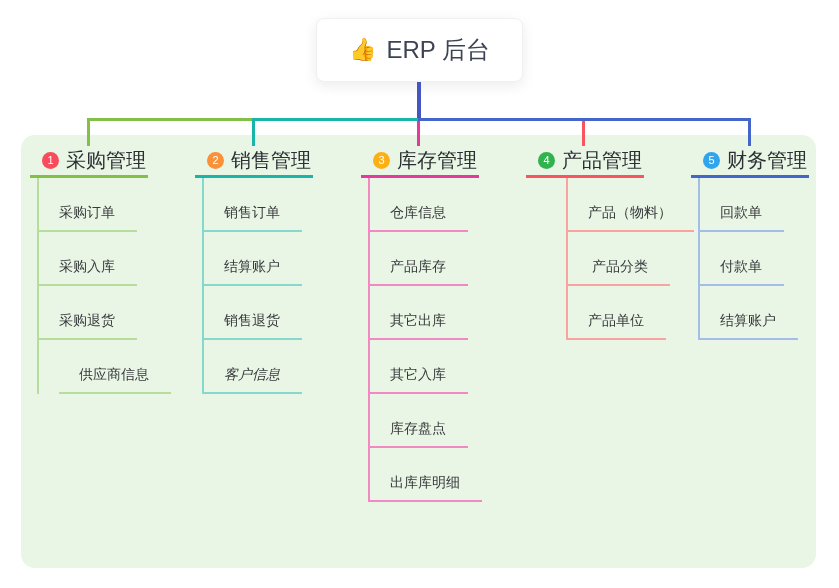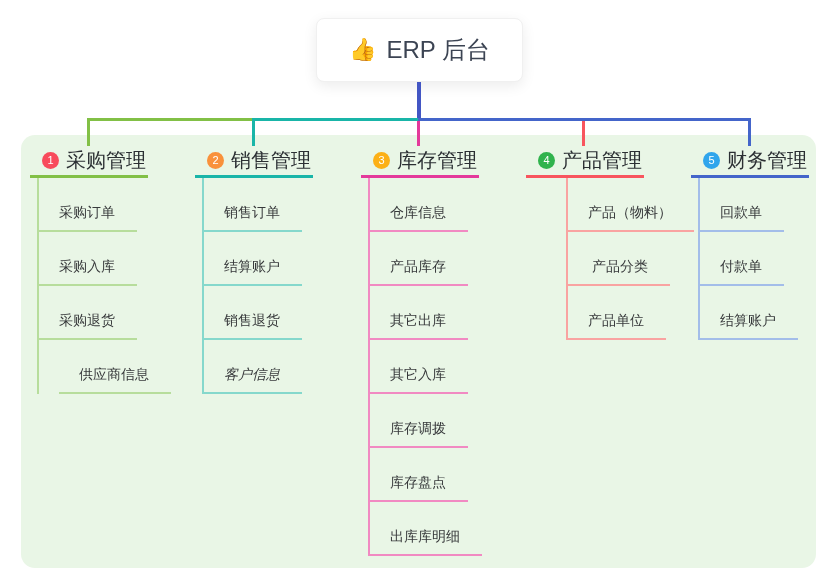--- a/index.html
+++ b/index.html
@@ -118,23 +118,20 @@
       <div class="child">
         <span class="child-label" style="border-bottom-color: rgb(241, 138, 194);">产品库存</span>
       </div>
       <div class="child">
         <span class="child-label" style="border-bottom-color: rgb(241, 138, 194);">其它出库</span>
       </div>
       <div class="child">
         <span class="child-label" style="border-bottom-color: rgb(241, 138, 194);">其它入库</span>
       </div>
       <div class="child">
-        <span class="child-label" style="border-bottom-color: rgb(241, 138, 194);">库存调拨</span>
-      </div>
-      <div class="child">
         <span class="child-label" style="border-bottom-color: rgb(241, 138, 194);">库存盘点</span>
       </div>
       <div class="child">
         <span class="child-label" style="border-bottom-color: rgb(241, 138, 194);">出库库明细</span>
       </div>
     </div>
   </div>
 
   <div class="branch" style="left:526px;">
     <div class="branch-header" style="border-bottom-color: rgb(248, 85, 94);">

